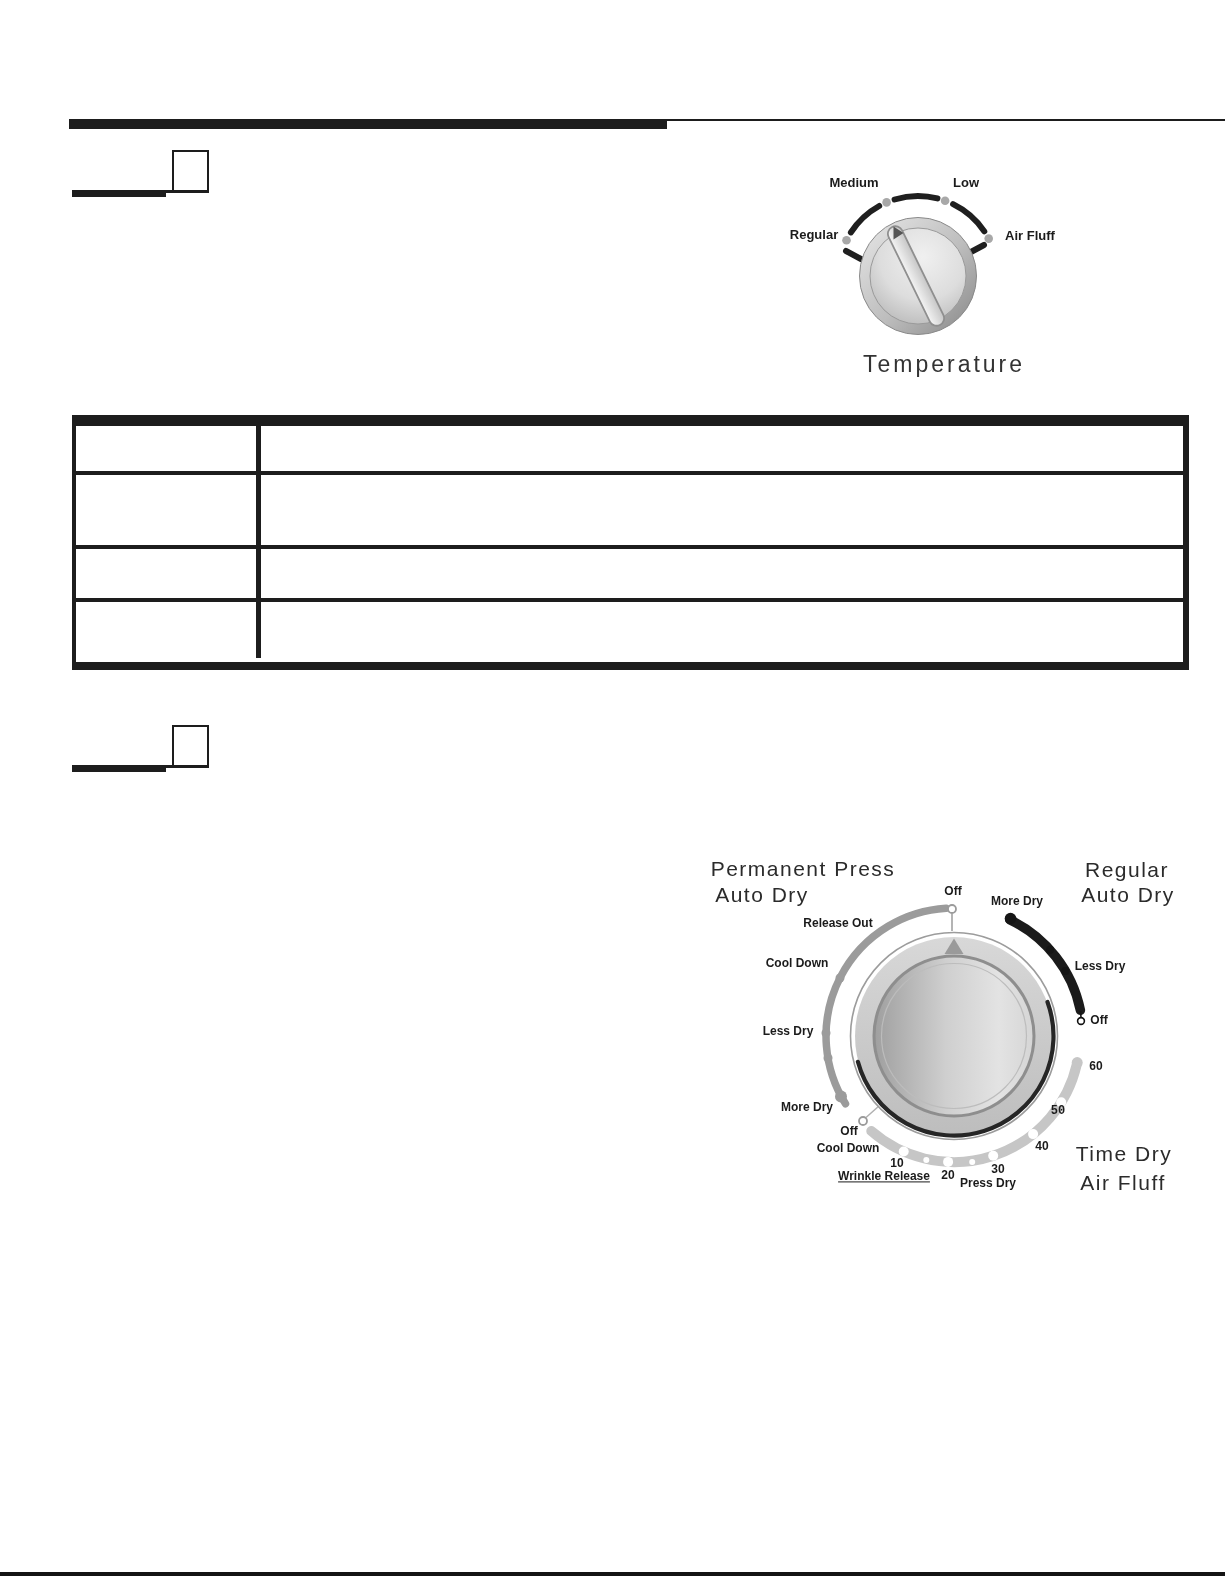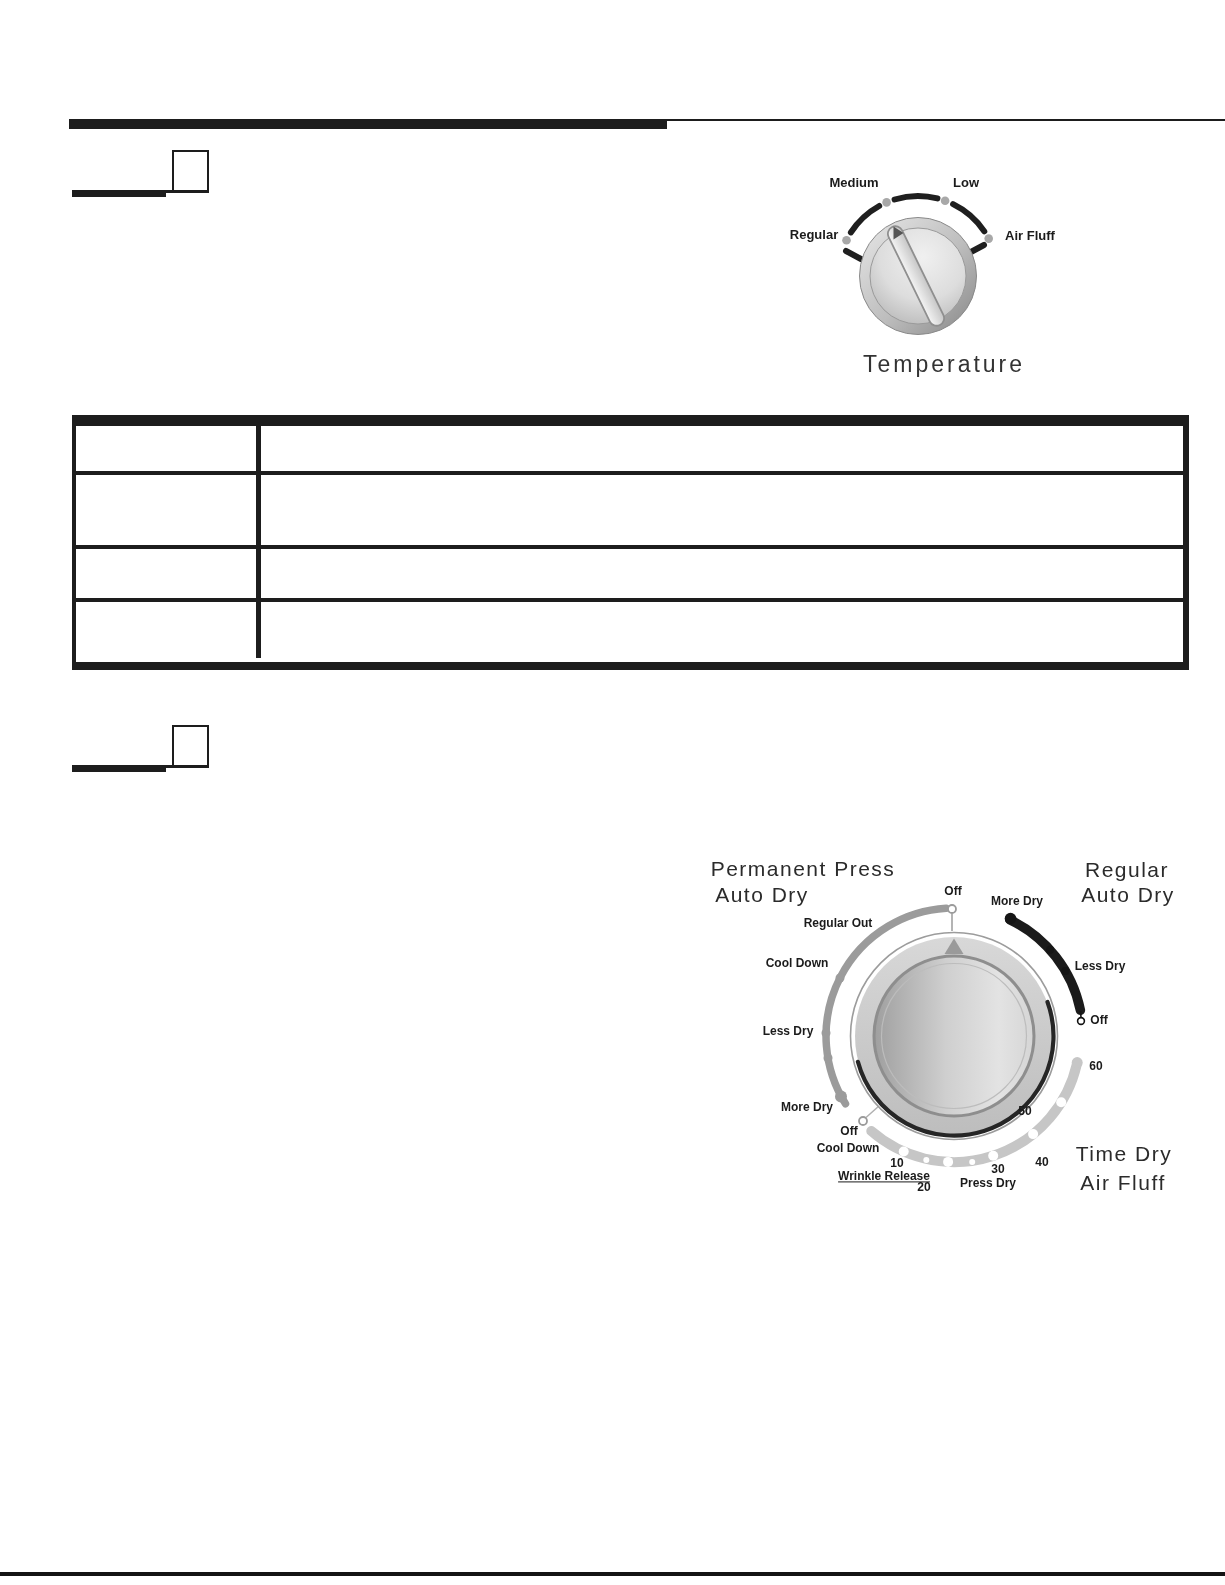--- a/index.html
+++ b/index.html
@@ -153,33 +153,33 @@
   <div class="cap" style="left:927px;top:364px;margin-left:17px;">Temperature</div>
 
   <div class="head" style="left:803px;top:868px;">Permanent Press</div>
   <div class="head" style="left:762px;top:894px;">Auto Dry</div>
   <div class="head" style="left:1127px;top:869px;">Regular</div>
   <div class="head" style="left:1128px;top:894px;">Auto Dry</div>
   <div class="head" style="left:1124px;top:1153px;">Time Dry</div>
   <div class="head" style="left:1123px;top:1182px;">Air Fluff</div>
 
   <div class="lbl" style="left:953px;top:892px;">Off</div>
-  <div class="lbl" style="left:838px;top:924px;">Regular Out</div>
+  <div class="lbl" style="left:838px;top:924px;">Release Out</div>
   <div class="lbl" style="left:797px;top:964px;">Cool Down</div>
   <div class="lbl" style="left:788px;top:1032px;">Less Dry</div>
   <div class="lbl" style="left:807px;top:1108px;">More Dry</div>
 
   <div class="lbl" style="left:1017px;top:902px;">More Dry</div>
   <div class="lbl" style="left:1100px;top:967px;">Less Dry</div>
   <div class="lbl" style="left:1099px;top:1021px;">Off</div>
 
   <div class="lbl" style="left:849px;top:1132px;">Off</div>
   <div class="lbl" style="left:848px;top:1149px;">Cool Down</div>
   <div class="lbl" style="left:897px;top:1164px;">10</div>
   <div class="lbl" style="left:884px;top:1177px;text-decoration:underline;">Wrinkle Release</div>
-  <div class="lbl" style="left:924px;top:1176px;margin-top:12px;">20</div>
+  <div class="lbl" style="left:948px;top:1176px;">20</div>
   <div class="lbl" style="left:988px;top:1184px;">Press Dry</div>
   <div class="lbl" style="left:998px;top:1170px;">30</div>
-  <div class="lbl" style="left:1042px;top:1147px;margin-top:16px;">40</div>
-  <div class="lbl" style="left:1025px;top:1112px;">50</div>
+  <div class="lbl" style="left:1042px;top:1147px;">40</div>
+  <div class="lbl" style="left:1058px;top:1112px;font-family:Liberation Mono, monospace;">50</div>
   <div class="lbl" style="left:1096px;top:1067px;">60</div>
 
 </div>
 
 </body></html>

